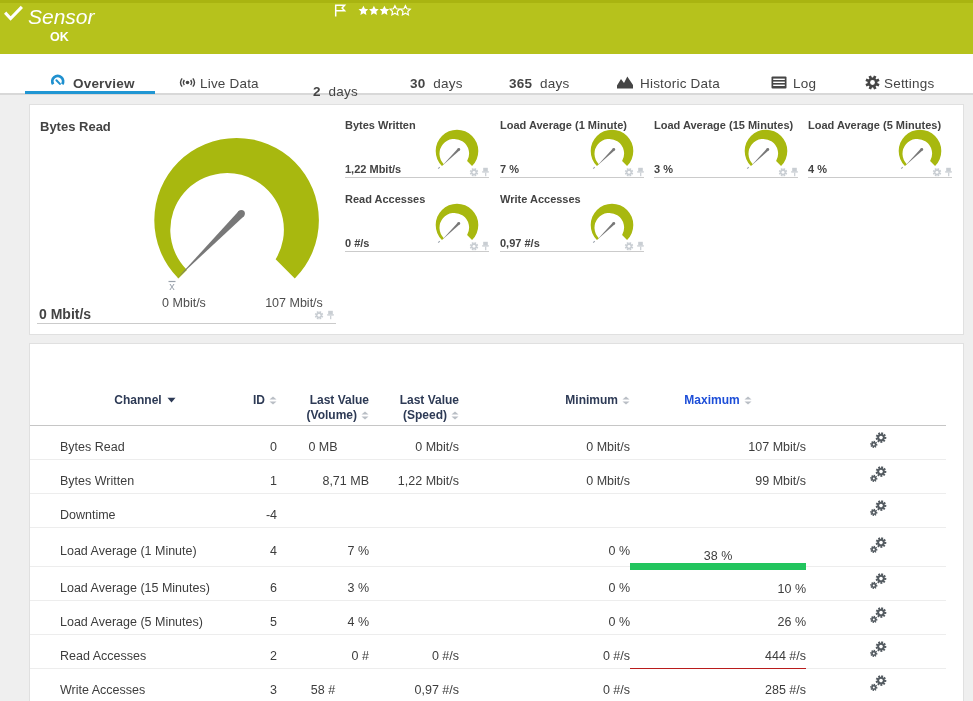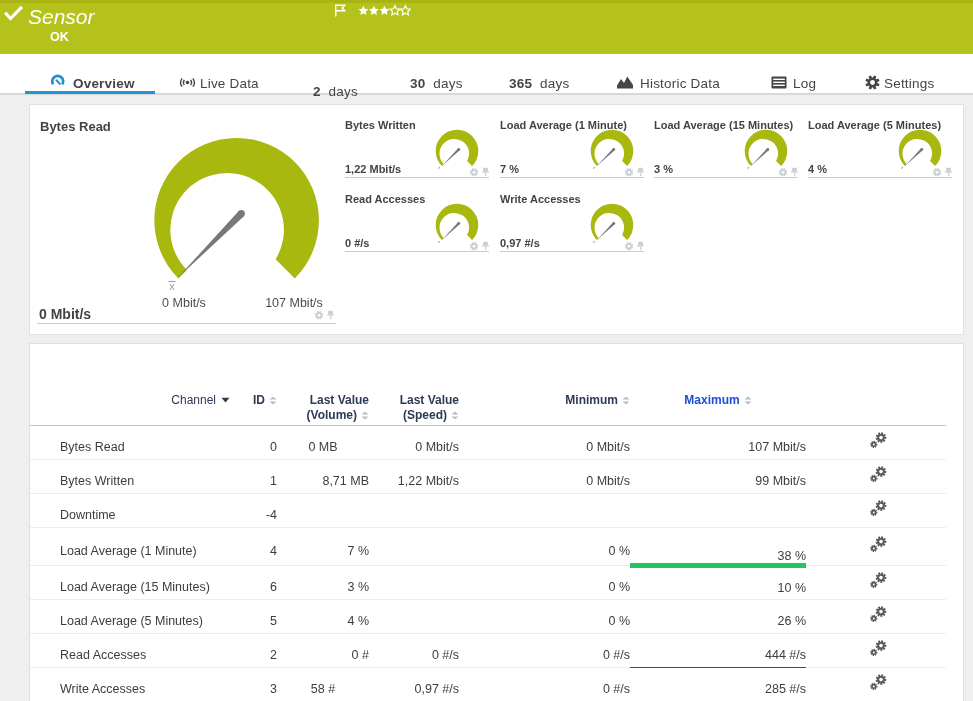--- a/index.html
+++ b/index.html
@@ -264,21 +264,21 @@
         <col style="width:200px">
         <col style="width:47px">
         <col style="width:92px">
         <col style="width:90px">
         <col style="width:171px">
         <col style="width:176px">
         <col style="width:140px">
       </colgroup>
 <thead>
         <tr>
-          <th style="height:40px;vertical-align:top;padding-top:8px;border-bottom:1px solid #c6c6c6;font-size:12px;color:#2d3a55;line-height:15px;font-weight:normal;text-align:right;padding-left:30px">Channel<svg width="9" height="6" viewBox="0 0 9 6" style="vertical-align:1px;margin-left:5px">
+          <th style="height:40px;vertical-align:top;padding-top:8px;border-bottom:1px solid #c6c6c6;font-size:12px;color:#2d3a55;line-height:15px;font-weight:bold;text-align:center;padding-left:30px">Channel<svg width="9" height="6" viewBox="0 0 9 6" style="vertical-align:1px;margin-left:5px">
               <path d="M0.5,0.8 L8.5,0.8 L4.5,5.6 Z" fill="#2d3a55"></path>
             </svg></th>
           <th style="height:40px;vertical-align:top;padding-top:8px;border-bottom:1px solid #c6c6c6;font-size:12px;color:#2d3a55;line-height:15px;font-weight:bold;text-align:right">ID<svg width="8" height="9" viewBox="0 0 8 9" style="vertical-align:-1px;margin-left:4px">
               <path d="M0.5,3.6 L4,0.4 L7.5,3.6 Z" fill="#b9bec5"></path>
               <path d="M0.5,5.4 L4,8.6 L7.5,5.4 Z" fill="#b9bec5"></path>
             </svg></th>
           <th style="height:40px;vertical-align:top;padding-top:8px;border-bottom:1px solid #c6c6c6;font-size:12px;color:#2d3a55;line-height:15px;font-weight:bold;text-align:right">Last Value<br>(Volume)<svg width="8" height="9" viewBox="0 0 8 9" style="vertical-align:-1px;margin-left:4px">
               <path d="M0.5,3.6 L4,0.4 L7.5,3.6 Z" fill="#b9bec5"></path>
               <path d="M0.5,5.4 L4,8.6 L7.5,5.4 Z" fill="#b9bec5"></path>
             </svg></th>
@@ -390,21 +390,21 @@
               <rect x="3.05" y="8.80" width="1.5" height="2.50" fill="#545b61" transform="rotate(325.0 3.8 12.4)"></rect>
               <circle cx="3.8" cy="12.4" r="1.0" fill="#fff"></circle>
             </svg></td>
         </tr>
 <tr>
           <td style="height:34px;padding-top:9px;padding-bottom:0;vertical-align:middle;border-bottom:1px solid #ededed;padding-left:30px;white-space:nowrap">Load Average (1 Minute)</td>
           <td style="height:34px;padding-top:9px;padding-bottom:0;vertical-align:middle;border-bottom:1px solid #ededed;text-align:right">4</td>
           <td style="height:34px;padding-top:9px;padding-bottom:0;vertical-align:middle;border-bottom:1px solid #ededed;text-align:right">7 %</td>
           <td style="height:34px;padding-top:9px;padding-bottom:0;vertical-align:middle;border-bottom:1px solid #ededed;text-align:right"></td>
           <td style="height:34px;padding-top:9px;padding-bottom:0;vertical-align:middle;border-bottom:1px solid #ededed;text-align:right">0 %</td>
-          <td style="height:34px;padding-top:21px;padding-bottom:0;vertical-align:middle;border-bottom:5px solid #22c55e;text-align:right">38 %</td>
+          <td style="height:34px;padding-top:21px;padding-bottom:0;vertical-align:middle;border-bottom:7px solid #22c55e;text-align:center">38 %</td>
           <td style="height:34px;padding-top:9px;padding-bottom:0;vertical-align:middle;border-bottom:1px solid #ededed;padding-left:64px;padding-top:0"><svg width="17" height="17" viewBox="0 0 17 17">
               <circle cx="11.0" cy="5.6" r="3.6" fill="#545b61"></circle>
               <rect x="10.00" y="0.30" width="2.0" height="2.90" fill="#545b61" transform="rotate(15.0 11.0 5.6)"></rect>
               <rect x="10.00" y="0.30" width="2.0" height="2.90" fill="#545b61" transform="rotate(55.0 11.0 5.6)"></rect>
               <rect x="10.00" y="0.30" width="2.0" height="2.90" fill="#545b61" transform="rotate(95.0 11.0 5.6)"></rect>
               <rect x="10.00" y="0.30" width="2.0" height="2.90" fill="#545b61" transform="rotate(135.0 11.0 5.6)"></rect>
               <rect x="10.00" y="0.30" width="2.0" height="2.90" fill="#545b61" transform="rotate(175.0 11.0 5.6)"></rect>
               <rect x="10.00" y="0.30" width="2.0" height="2.90" fill="#545b61" transform="rotate(215.0 11.0 5.6)"></rect>
               <rect x="10.00" y="0.30" width="2.0" height="2.90" fill="#545b61" transform="rotate(255.0 11.0 5.6)"></rect>
               <rect x="10.00" y="0.30" width="2.0" height="2.90" fill="#545b61" transform="rotate(295.0 11.0 5.6)"></rect>

